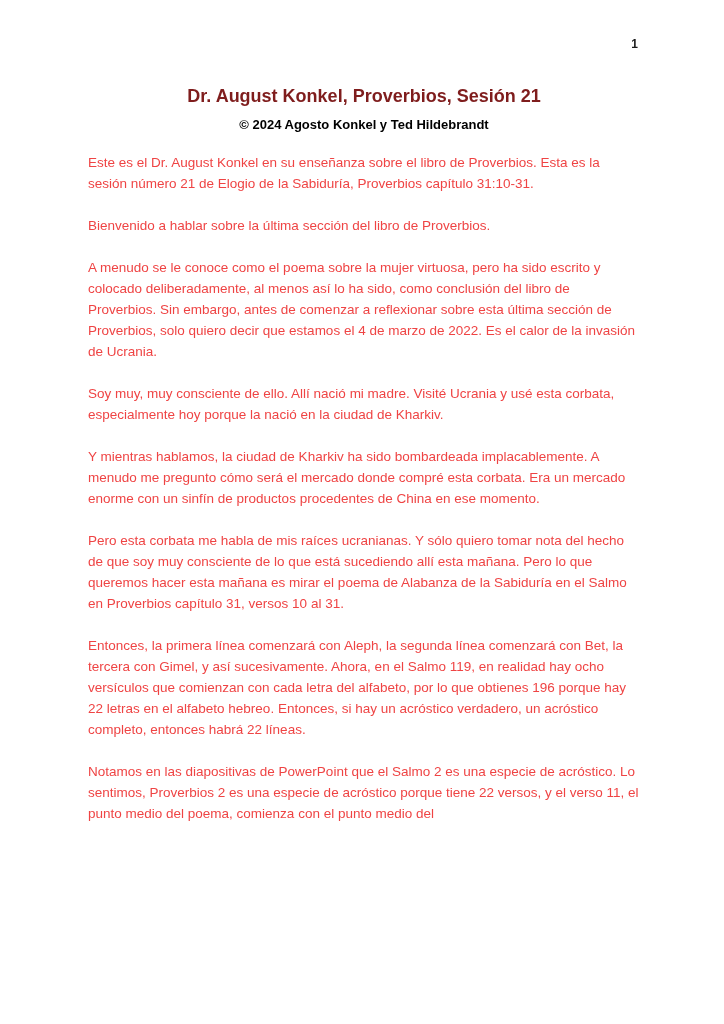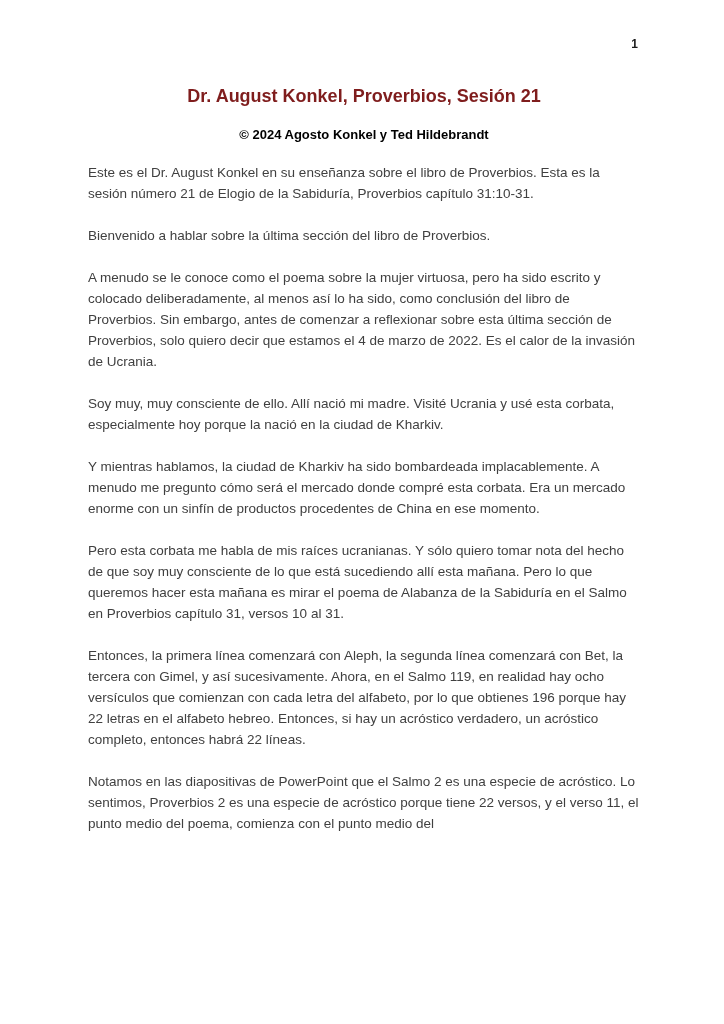--- a/index.html
+++ b/index.html
@@ -30,33 +30,33 @@
   }
   .doc-title {
     margin: 0;
     text-align: center;
     font-size: 18px;
     line-height: 24px;
     font-weight: 700;
     color: #7f1d1d;
   }
   .copyright {
-    margin: 18px 0 18px 0;
+    margin: 8px 0 18px 0;
     text-align: center;
     font-size: 13px;
     line-height: 18px;
     font-weight: 700;
     color: #000000;
   }
   .body-text p {
     margin: 0 0 21px 0;
     font-size: 13.5px;
     line-height: 21px;
     text-align: left;
-    color: #404040;
+    color: #ef4444;
   }
 </style>
 </head>
 <body>
 
 <div class="page">
   <div class="page-number">1</div>
   <div class="content">
     <h1 class="doc-title">Dr. August Konkel, Proverbios, Sesión 21</h1>
     <div class="copyright">© 2024 Agosto Konkel y Ted Hildebrandt</div>

